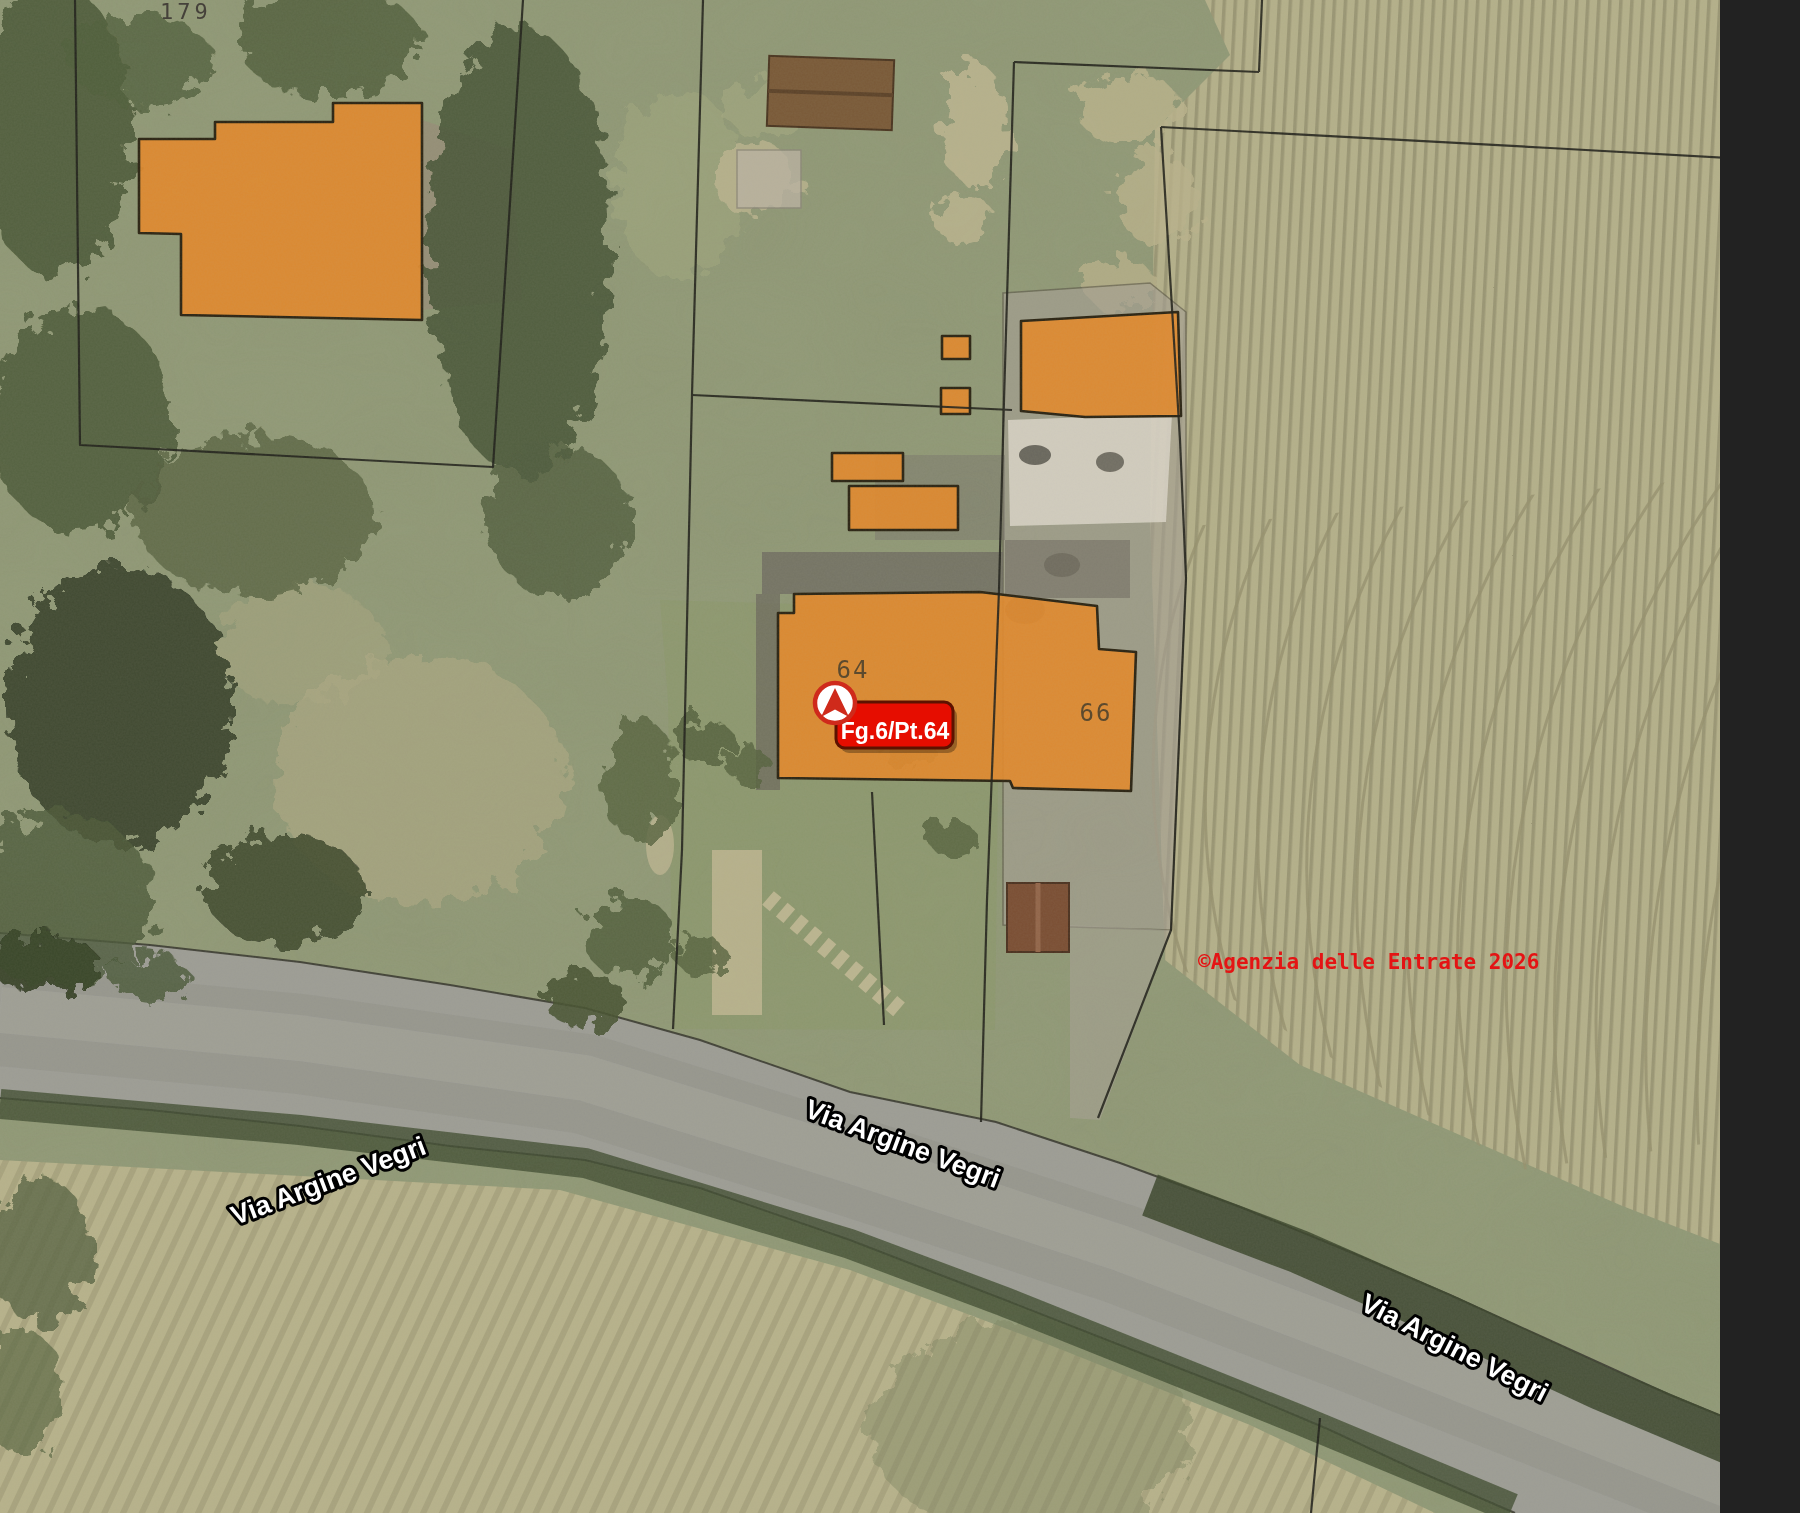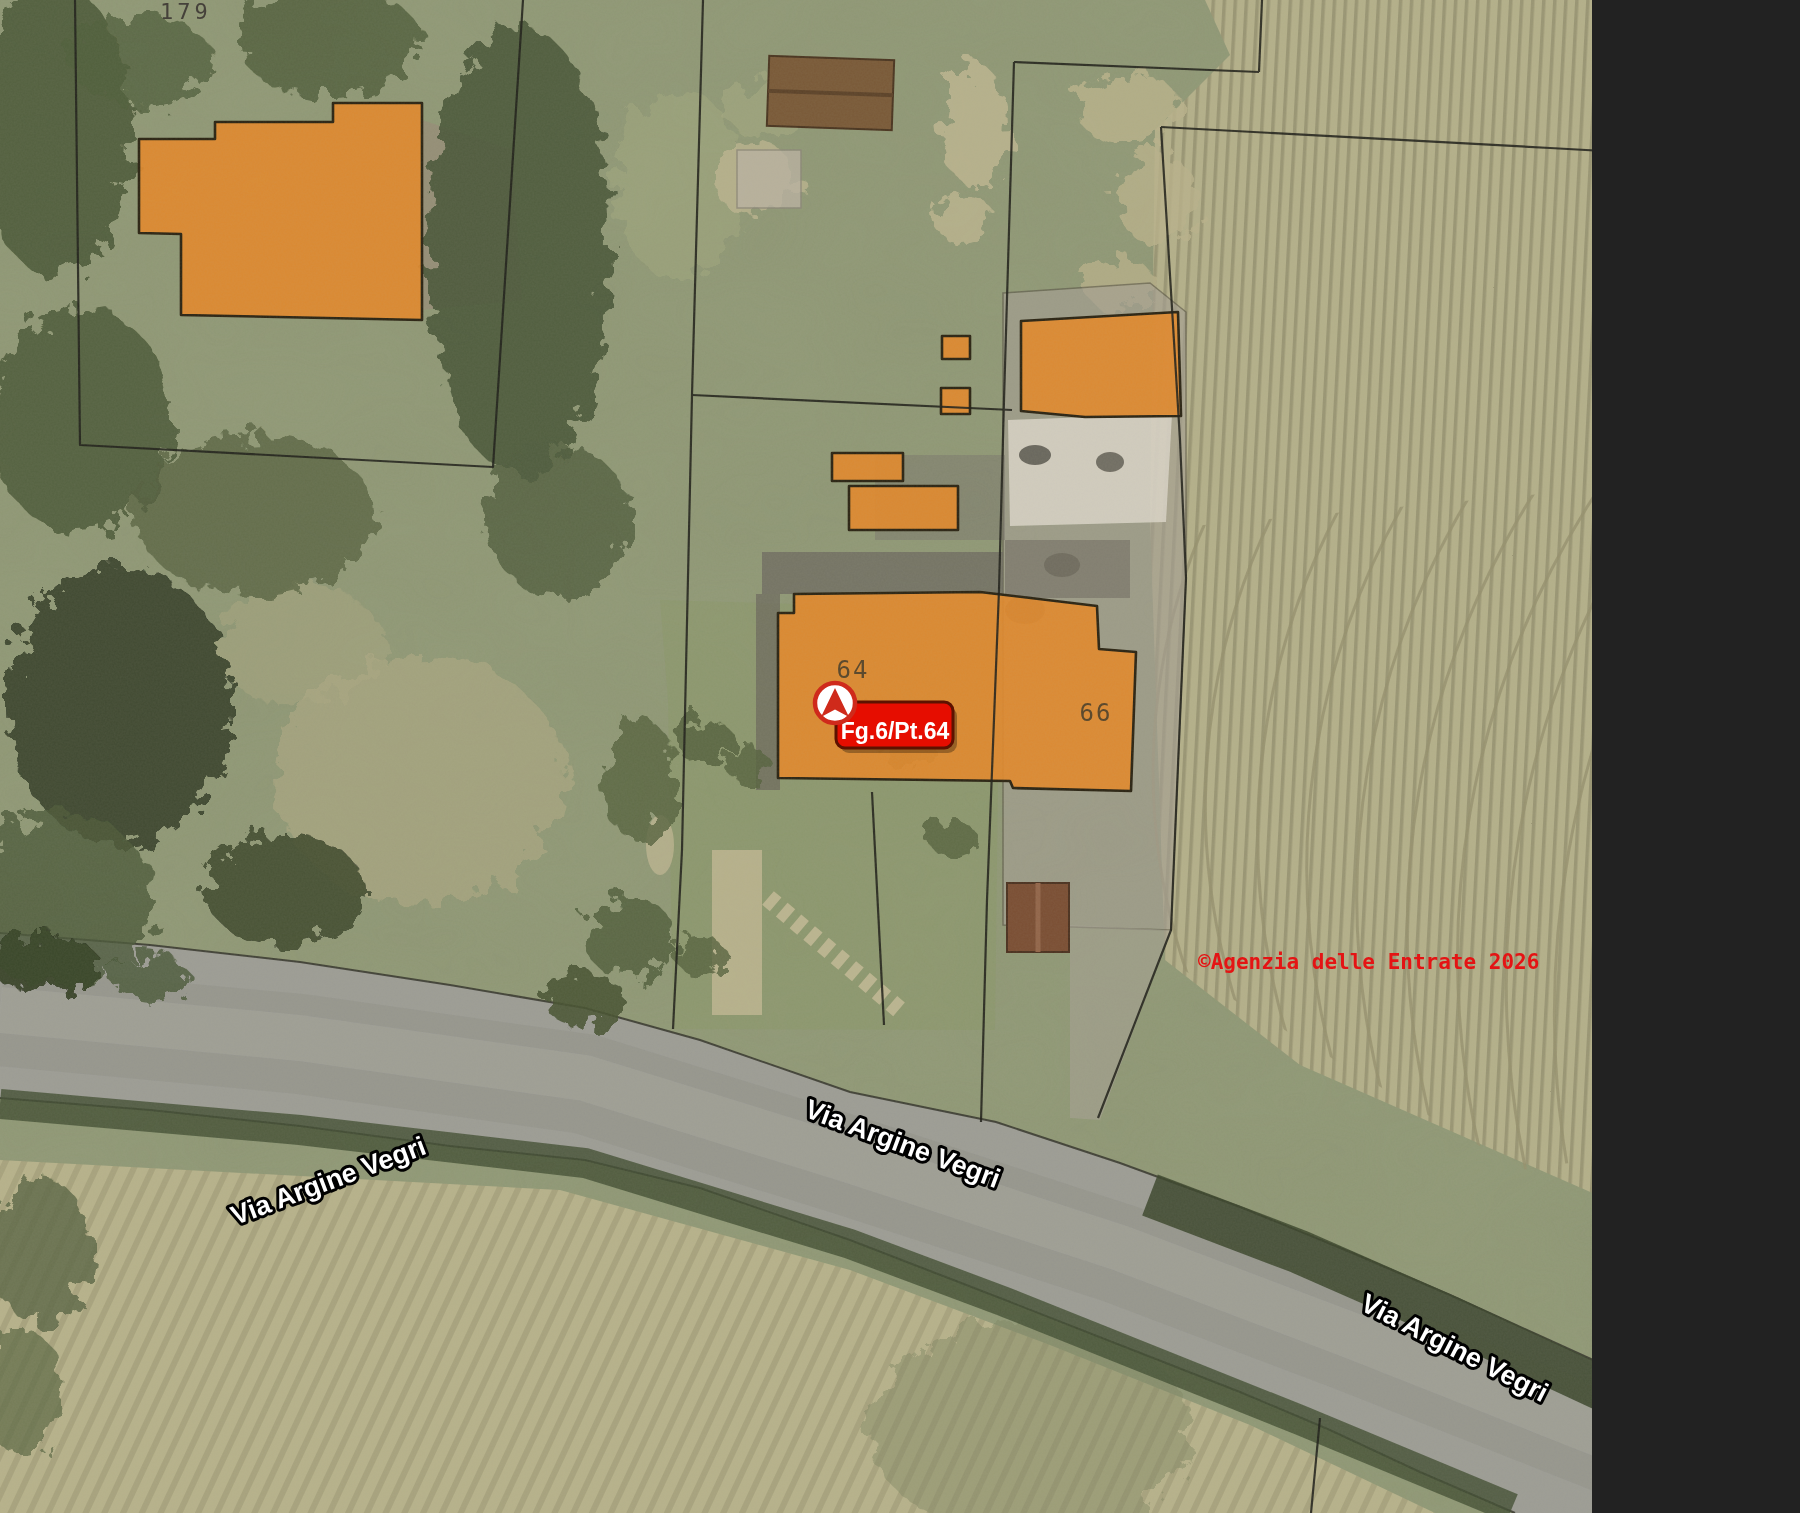--- a/index.html
+++ b/index.html
@@ -1,16 +1,16 @@
 <!DOCTYPE html>
 <html><head>
 <meta charset="utf-8">
 <style>
   html,body{margin:0;padding:0;background:#222;}
-  .stage{position:relative;width:1592px;height:1513px;overflow:hidden;
+  .stage{position:relative;width:1720px;height:1513px;overflow:hidden;
          font-family:"Liberation Sans",sans-serif;background:#8f9775;}
   .stage svg{position:absolute;left:0;top:0;display:block;}
   text{user-select:none;}
   .street-label{font-family:"Liberation Sans",sans-serif;font-weight:bold;font-size:27px;
                 paint-order:stroke;stroke-linejoin:round;}
   .mono-label{font-family:"DejaVu Sans Mono",monospace;}
   .badge-text{font-family:"Liberation Sans",sans-serif;font-weight:bold;font-size:23px;}
 </style>
 </head>
 <body>

